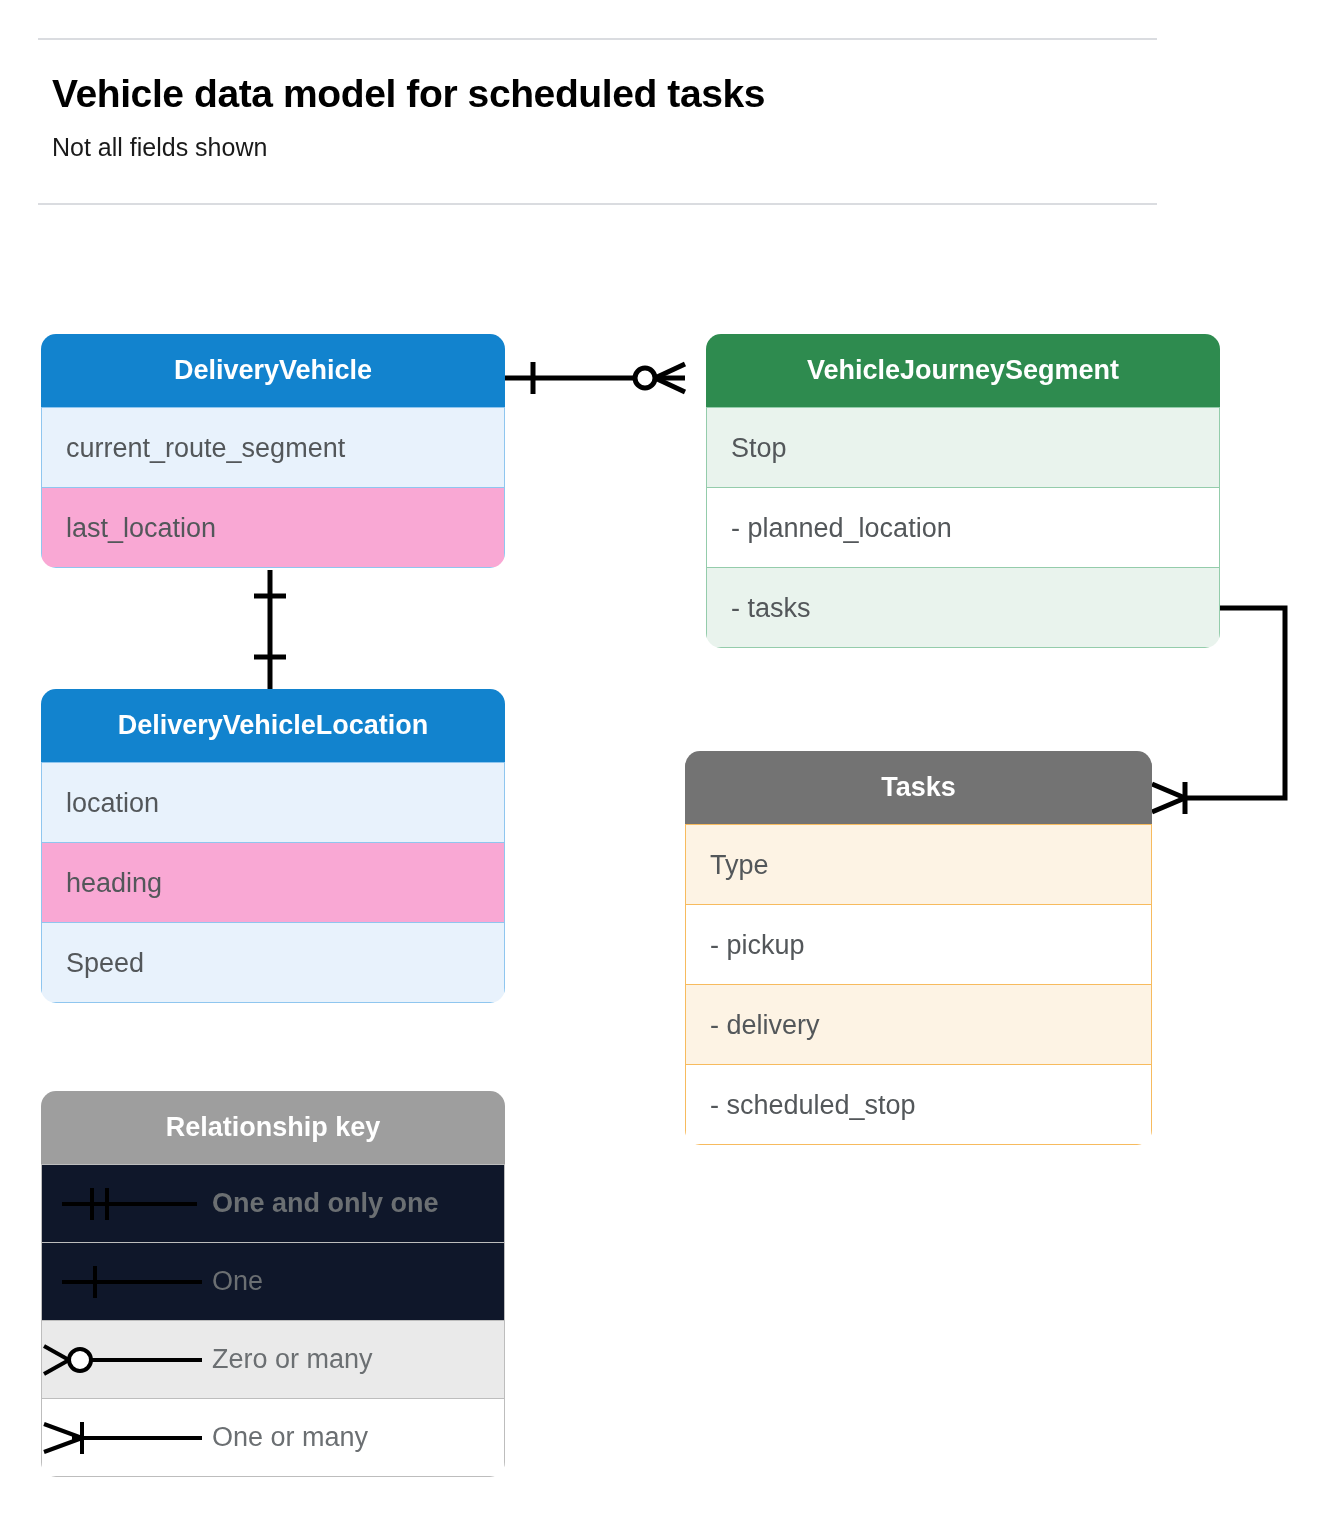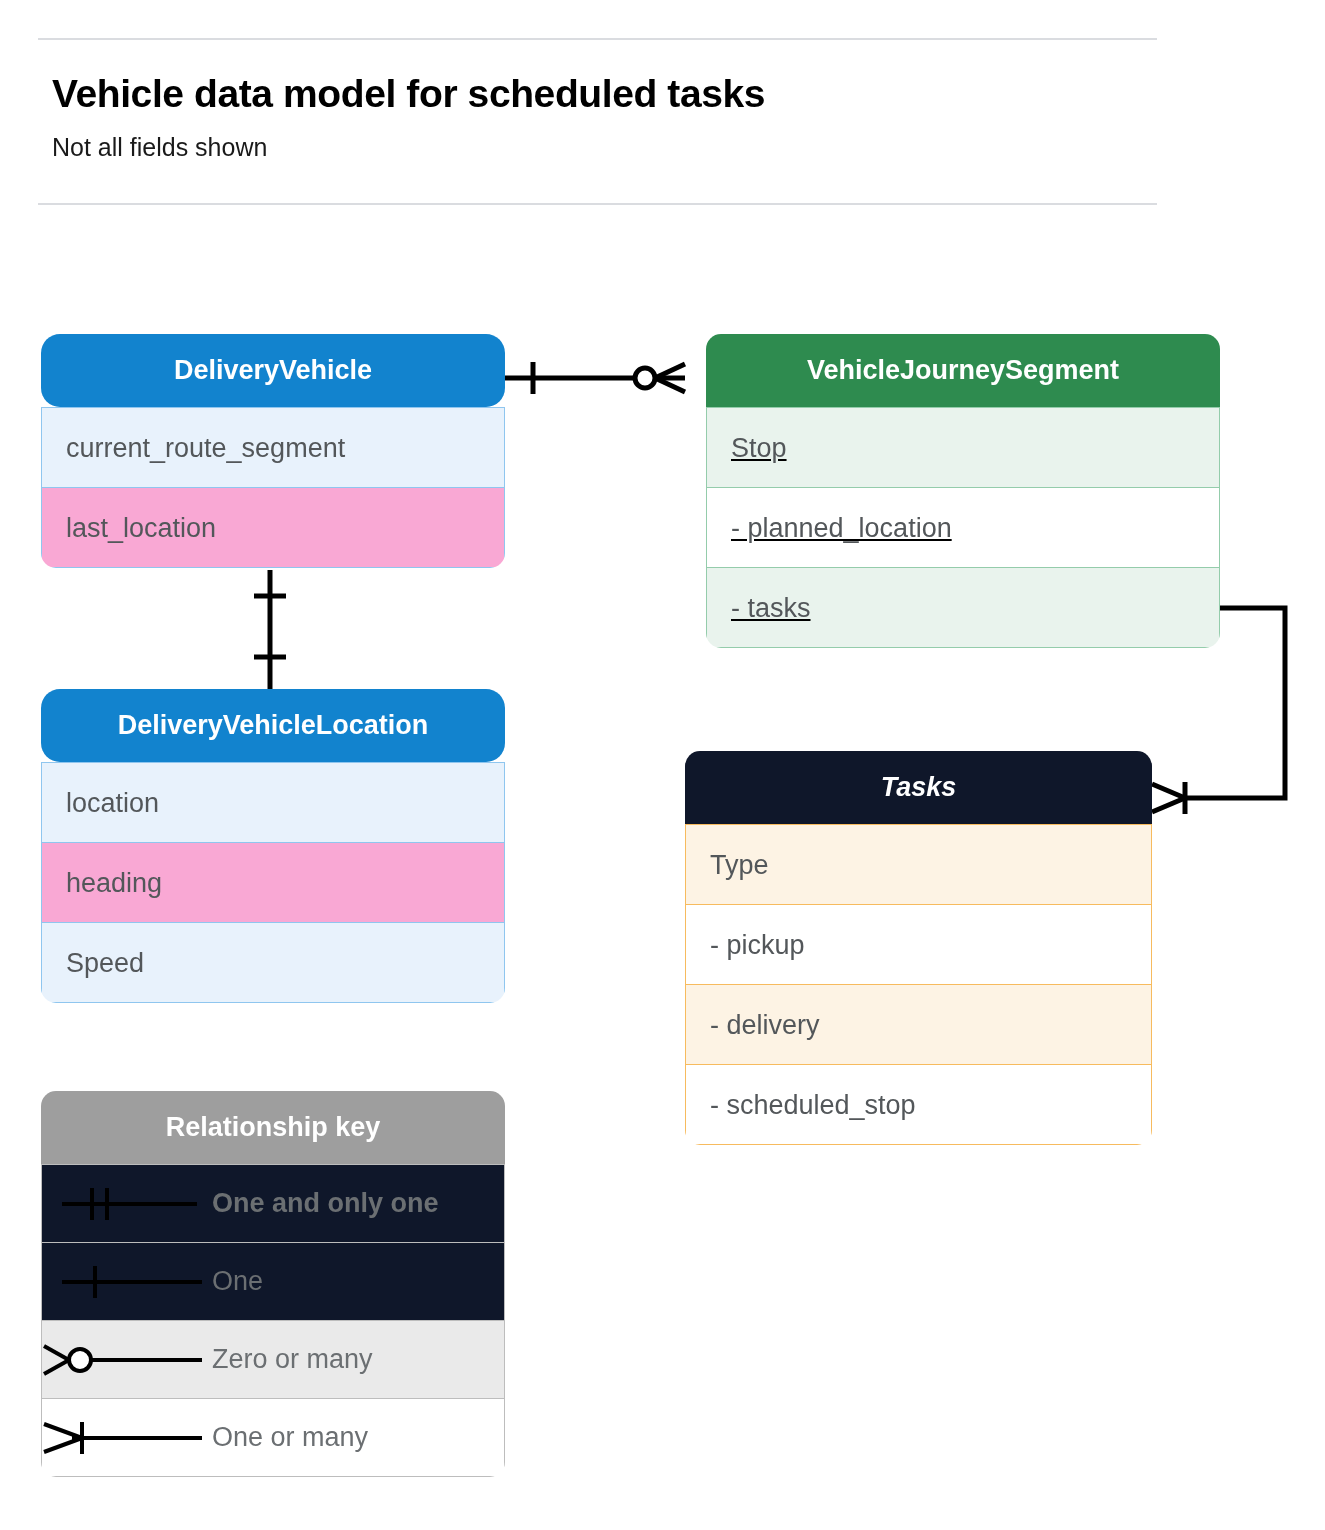--- a/index.html
+++ b/index.html
@@ -72,35 +72,35 @@
     line-height: 80px;
     padding-left: 24px;
     font-size: 27px;
     color: #53575a;
     white-space: nowrap;
     box-sizing: border-box;
     border-top: 1.5px solid transparent;
   }
 
   
-  .theme-blue .entity-header { background: #1283ce; border-radius: 19px; }
+  .theme-blue .entity-header { background: #1283ce; }
   .theme-blue .entity-rows   { border-color: #8fc6ef; }
   .theme-blue .entity-row    { border-top-color: #8fc6ef; }
   .theme-blue .entity-row.alt{ background: #e8f2fc; }
   .theme-blue .entity-row.plain { background: #f9a8d4; }
 
   
   .theme-green .entity-header { background: #2e8b4f; }
-  .theme-green .entity-rows   { border-color: #94ccab; text-decoration: underline; }
+  .theme-green .entity-rows   { border-color: #94ccab; }
   .theme-green .entity-row    { border-top-color: #94ccab; }
   .theme-green .entity-row.alt{ background: #e9f3ed; }
   .theme-green .entity-row.plain { background: #ffffff; }
 
   
-  .theme-orange .entity-header { background: #0f172a; font-style: italic; }
+  .theme-orange .entity-header { background: #737373; }
   .theme-orange .entity-rows   { border-color: #f7bb5e; }
   .theme-orange .entity-row    { border-top-color: #f7bb5e; }
   .theme-orange .entity-row.alt{ background: #fdf3e4; }
   .theme-orange .entity-row.plain { background: #ffffff; }
 
   
   .theme-gray .entity-header { background: #9e9e9e; }
   .theme-gray .entity-rows   { border-color: #bdbdbd; }
 
   

